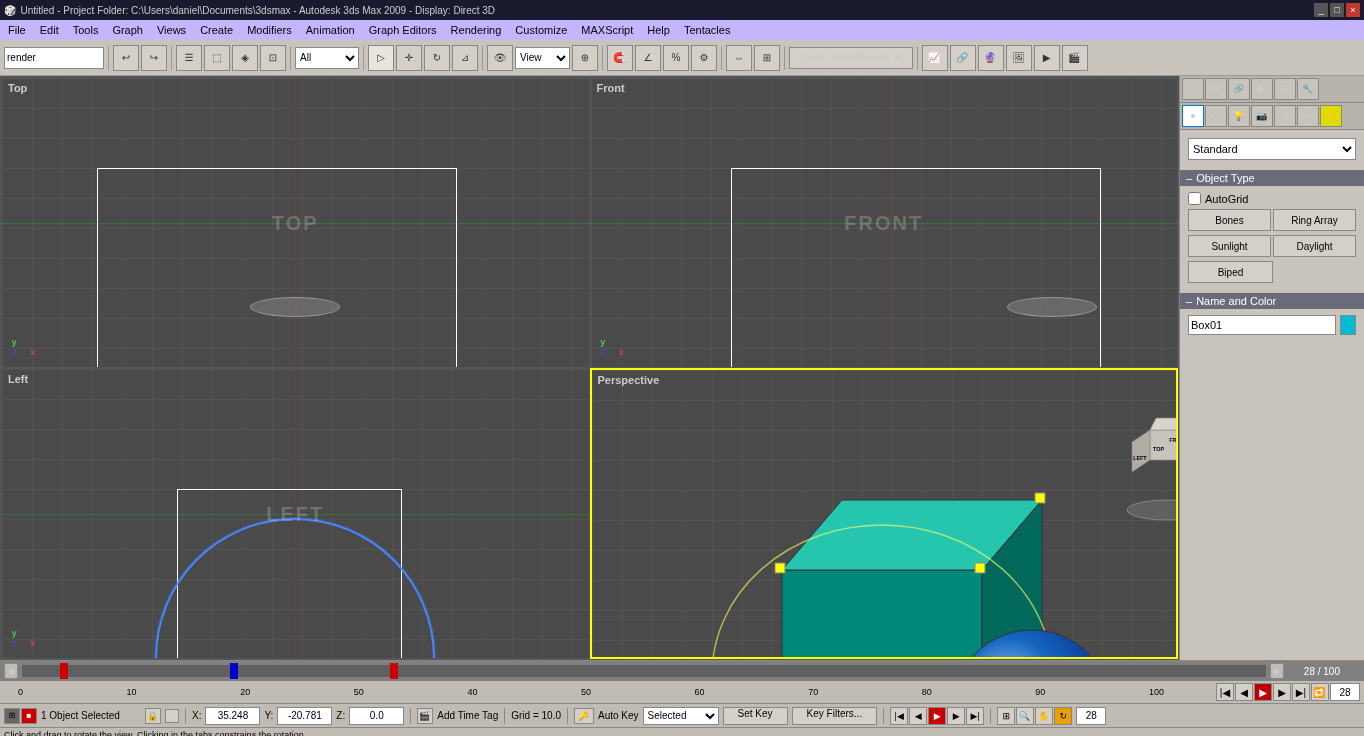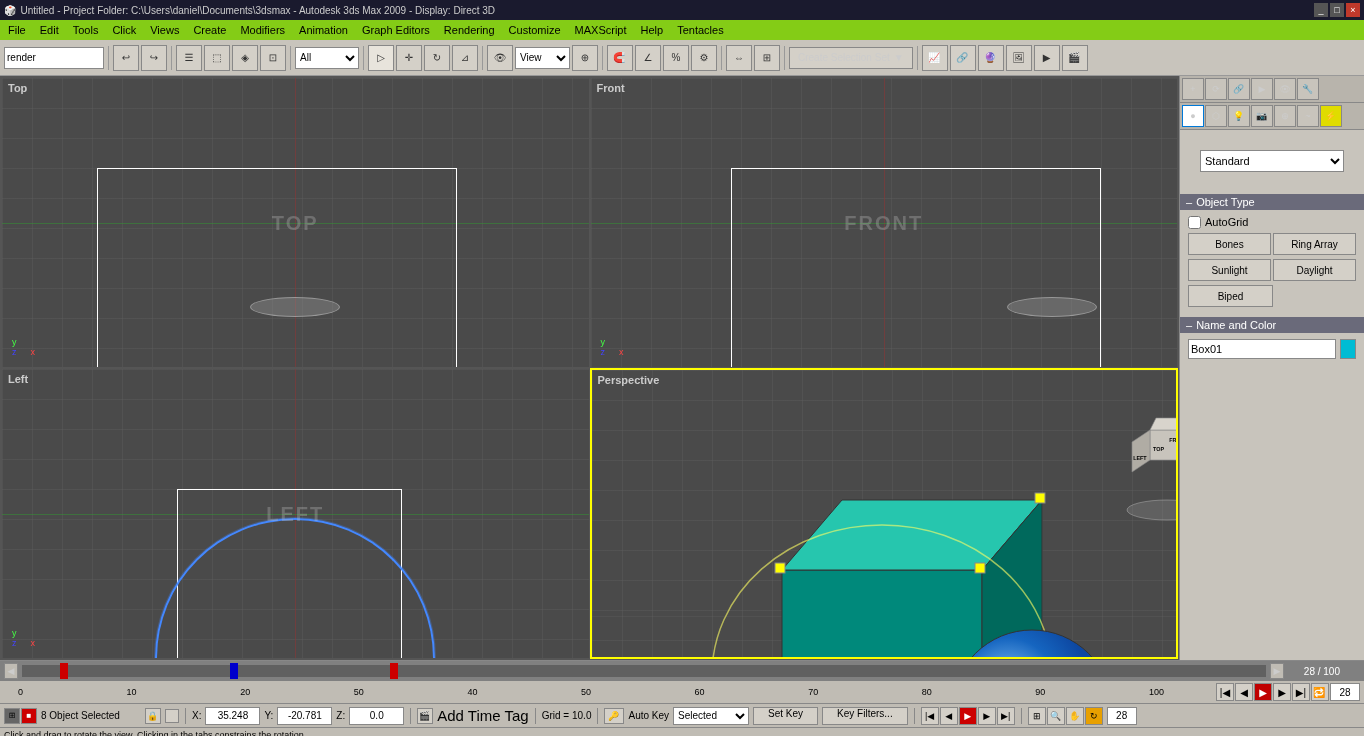--- a/index.html
+++ b/index.html
@@ -19,21 +19,21 @@
     #titlebar .title-left { display: flex; align-items: center; gap: 4px; }
     #titlebar .title-controls { display: flex; gap: 2px; }
     #titlebar .title-controls span {
       width: 14px; height: 14px; display: inline-flex; align-items: center; justify-content: center;
       background: #555; font-size: 9px; cursor: pointer; color: #fff;
     }
     #titlebar .title-controls .close-btn { background: #c0392b; }
 
     
     #menubar {
-      background: #84cc16;
+      background: #c4b5fd;
       height: 20px;
       display: flex;
       align-items: center;
       padding: 0 2px;
       color: #000;
       font-size: 11px;
       gap: 2px;
     }
     #menubar span {
       padding: 2px 6px;
@@ -159,21 +159,21 @@
 
     .panel-icon-row2 {
       display: flex;
       background: #b8b4ac;
       padding: 2px;
       gap: 1px;
       border-bottom: 1px solid #888;
     }
 
     .panel-dropdown {
-      margin: 20px;
+      margin: 8px;
     }
     .panel-dropdown select {
       width: 100%;
       height: 22px;
       background: #fff;
       border: 1px solid #888;
       font-size: 11px;
     }
 
     .panel-section {
@@ -188,21 +188,21 @@
       align-items: center;
       gap: 4px;
       cursor: pointer;
     }
     .panel-section-content {
       padding: 4px;
       background: #c8c4bc;
     }
 
     .autogrid-row {
-      display: flex; padding: 2px 4px;
+      display: flex; align-items: center; padding: 2px 4px;
       font-size: 11px; color: #000;
     }
     .autogrid-row input[type=checkbox] { margin-right: 4px; }
 
     .panel-btn-row {
       display: flex; gap: 2px; padding: 2px 4px;
     }
     .panel-btn {
       flex: 1;
       height: 22px;
@@ -327,21 +327,21 @@
     <span>_</span>
     <span>□</span>
     <span class="close-btn">×</span>
   </div>
 </div>
 
 <div id="menubar">
   <span>File</span>
   <span>Edit</span>
   <span>Tools</span>
-  <span>Click</span>
+  <span>Graph</span>
   <span>Views</span>
   <span>Create</span>
   <span>Modifiers</span>
   <span>Animation</span>
   <span>Graph Editors</span>
   <span>Rendering</span>
   <span>Customize</span>
   <span>MAXScript</span>
   <span>Help</span>
   <span>Tentacles</span>
@@ -648,39 +648,39 @@
 
 </div>
 
 <div id="statusbar">
 
   <div style="display:flex;align-items:center;gap:1px;">
     <div style="width:16px;height:16px;background:#666;border:1px solid #888;display:flex;align-items:center;justify-content:center;font-size:8px;">⊞</div>
     <div style="width:16px;height:16px;background:#c00;border:1px solid #888;display:flex;align-items:center;justify-content:center;font-size:8px;color:#fff;">■</div>
   </div>
 
-  <span style="flex:0 0 auto;min-width:100px;">8 Object Selected</span>
+  <span style="flex:0 0 auto;min-width:100px;">1 Object Selected</span>
 
   <div style="width:16px;height:16px;background:#d4d0c8;border:1px solid #888;display:flex;align-items:center;justify-content:center;font-size:9px;">🔒</div>
 
   <div style="width:14px;height:14px;background:#d4d0c8;border:1px solid #888;"></div>
 
   <div class="status-sep"></div>
 
   <span>X:</span>
   <input class="status-input" type="text" value="35.248" style="">
   <span>Y:</span>
   <input class="status-input" type="text" value="-20.781" style="">
   <span>Z:</span>
   <input class="status-input" type="text" value="0.0" style="">
 
   <div class="status-sep"></div>
 
   <div style="width:16px;height:16px;background:#d4d0c8;border:1px solid #888;display:flex;align-items:center;justify-content:center;font-size:9px;">🎬</div>
-  <span style="font-size:15px;">Add Time Tag</span>
+  <span style="font-size:10px;">Add Time Tag</span>
 
   <div class="status-sep"></div>
 
   <span>Grid = 10.0</span>
 
   <div class="status-sep"></div>
 
   <div style="width:20px;height:16px;background:#d4d0c8;border:1px solid #888;display:flex;align-items:center;justify-content:center;font-size:9px;">🔑</div>
 
   <span>Auto Key</span>

